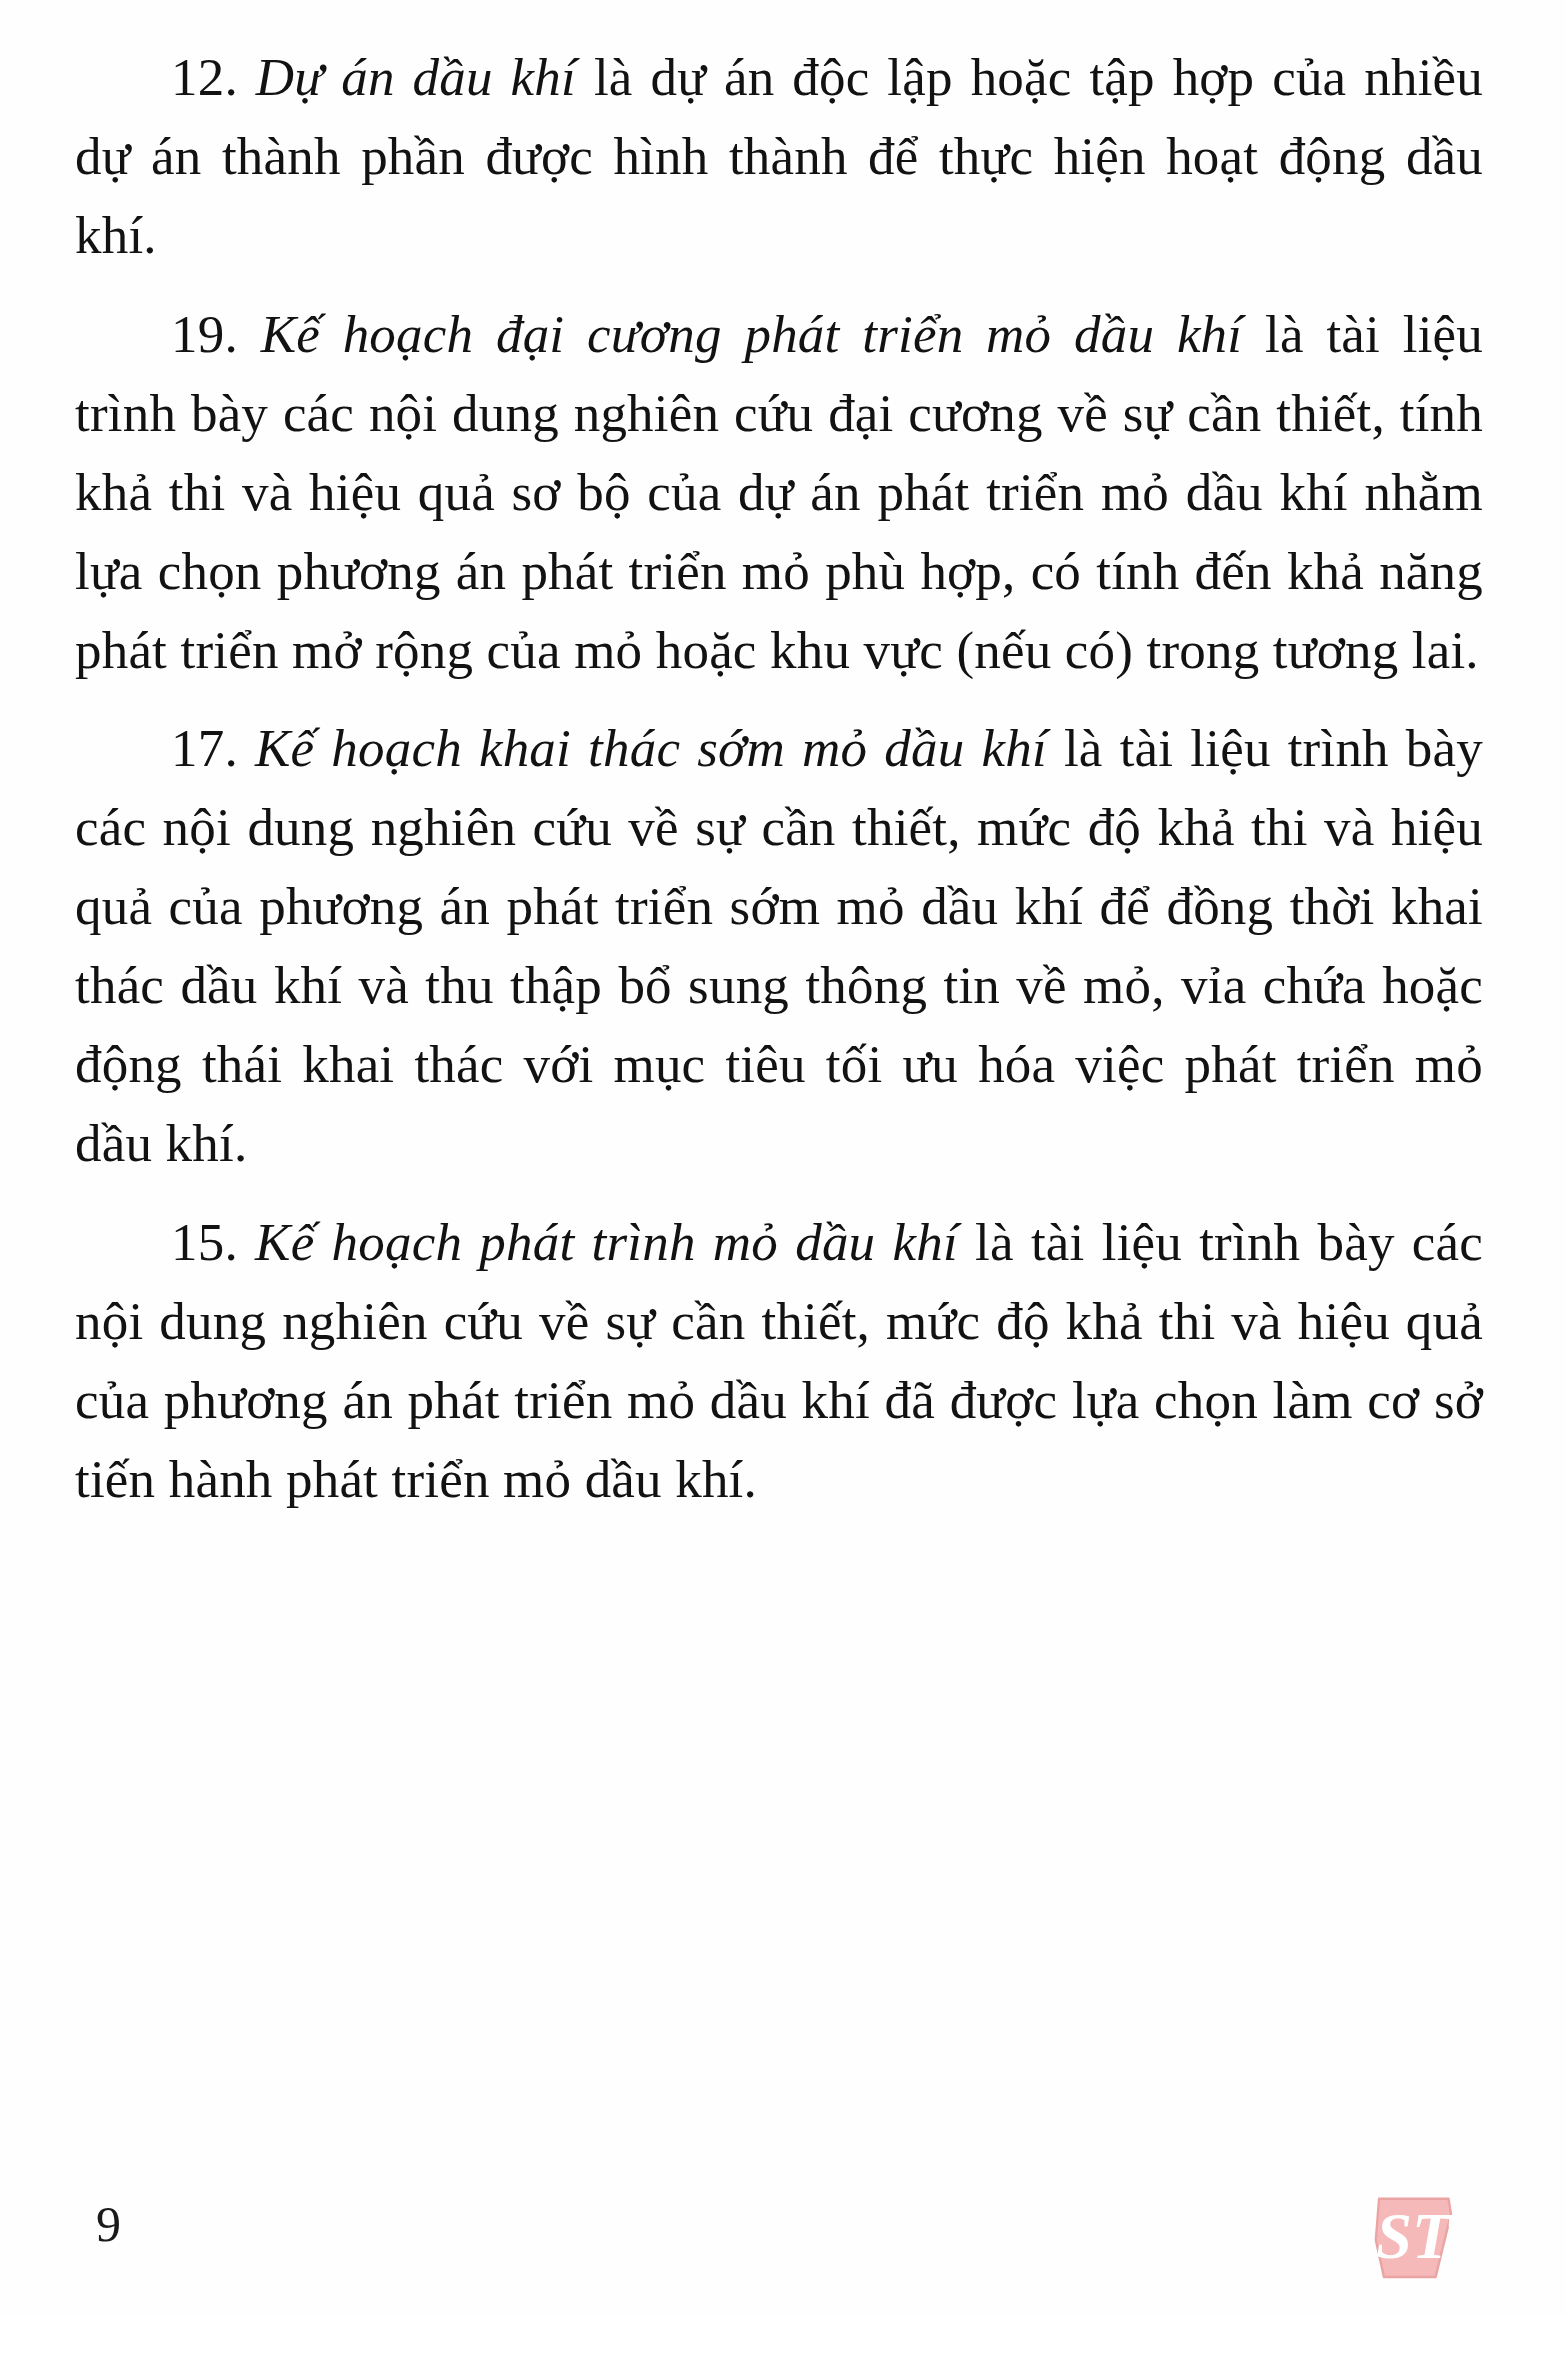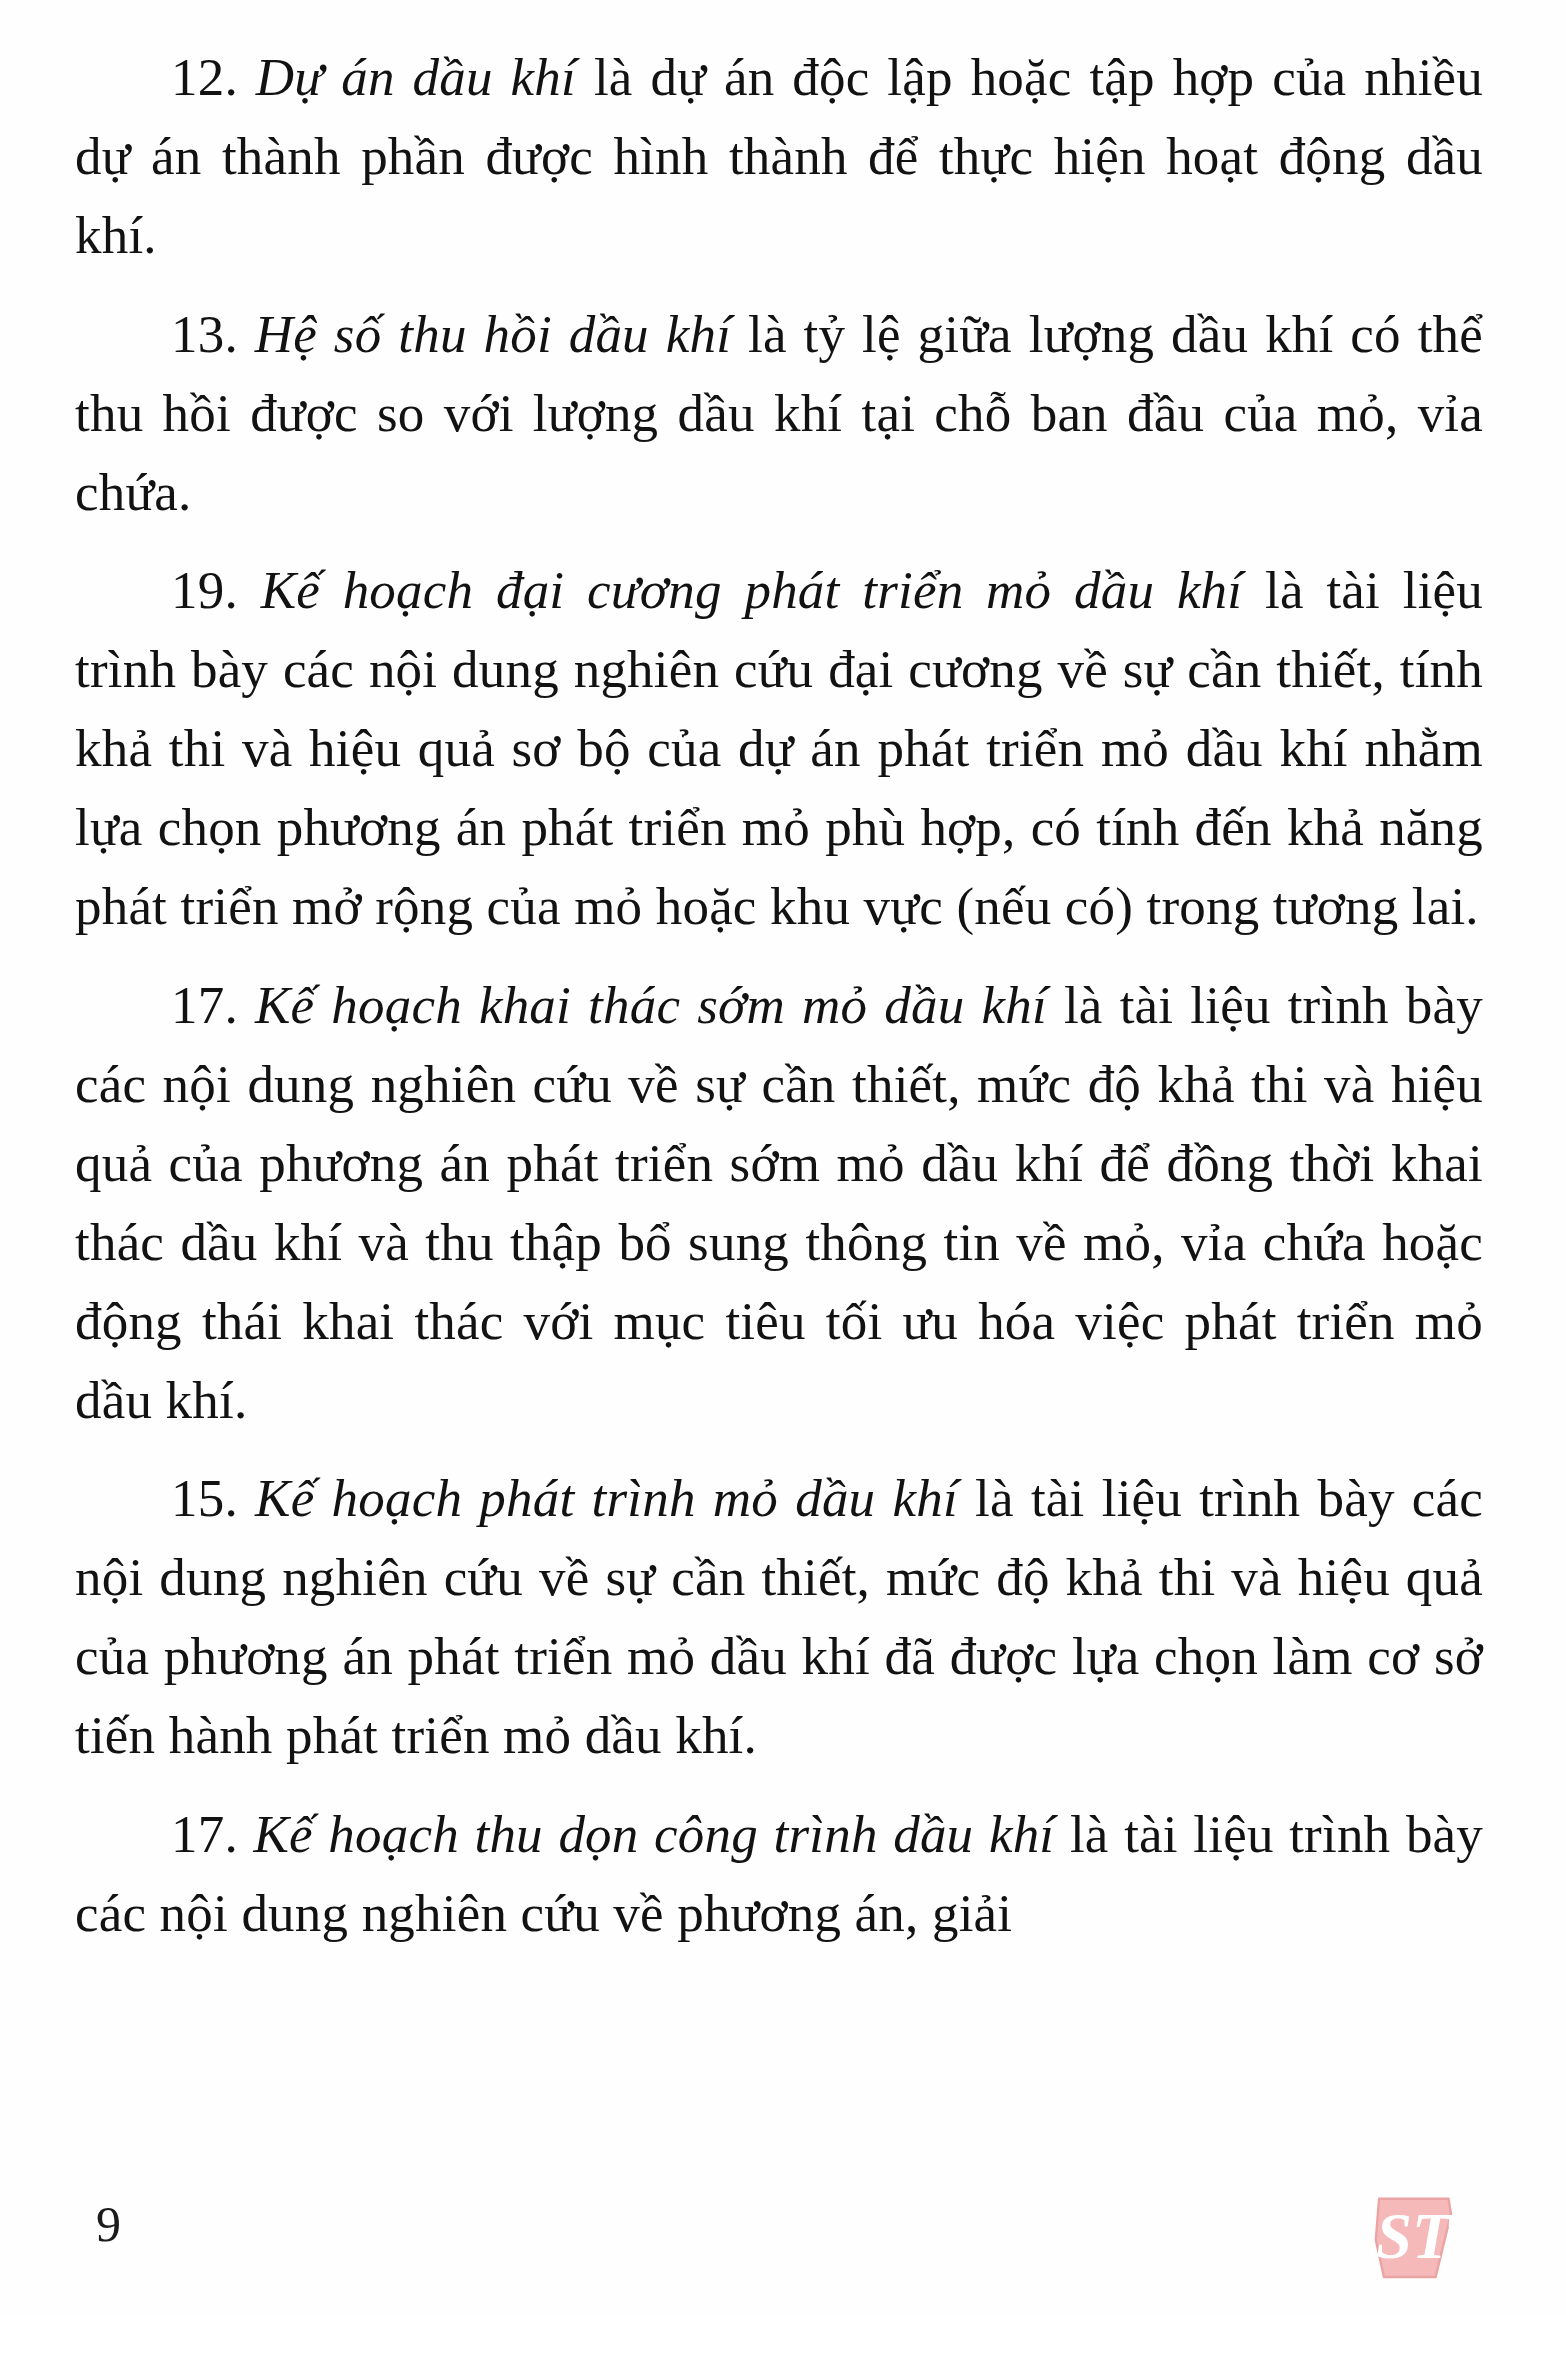--- a/index.html
+++ b/index.html
@@ -60,49 +60,39 @@
 <div class="page">
 
   <main class="text-block">
 
     <p class="para">
       <span class="num">12.</span>
       <i class="term">Dự án dầu khí</i>
       <span class="body-text">là dự án độc lập hoặc tập hợp của nhiều dự án thành phần được hình thành để thực hiện hoạt động dầu khí.</span>
     </p>
 
-    <p class="para">
-      <span class="num">13.</span>
-      <i class="term">Hệ số thu hồi dầu khí</i>
-      <span class="body-text">là tỷ lệ giữa lượng dầu khí có thể thu hồi được so với lượng dầu khí tại chỗ ban đầu của mỏ, vỉa chứa.</span>
-    </p>
 
     <p class="para">
       <span class="num">19.</span>
       <i class="term">Kế hoạch đại cương phát triển mỏ dầu khí</i>
       <span class="body-text">là tài liệu trình bày các nội dung nghiên cứu đại cương về sự cần thiết, tính khả thi và hiệu quả sơ bộ của dự án phát triển mỏ dầu khí nhằm lựa chọn phương án phát triển mỏ phù hợp, có tính đến khả năng phát triển mở rộng của mỏ hoặc khu vực (nếu có) trong tương lai.</span>
     </p>
 
     <p class="para">
       <span class="num">17.</span>
       <i class="term">Kế hoạch khai thác sớm mỏ dầu khí</i>
       <span class="body-text">là tài liệu trình bày các nội dung nghiên cứu về sự cần thiết, mức độ khả thi và hiệu quả của phương án phát triển sớm mỏ dầu khí để đồng thời khai thác dầu khí và thu thập bổ sung thông tin về mỏ, vỉa chứa hoặc động thái khai thác với mục tiêu tối ưu hóa việc phát triển mỏ dầu khí.</span>
     </p>
 
     <p class="para">
       <span class="num">15.</span>
       <i class="term">Kế hoạch phát trình mỏ dầu khí</i>
       <span class="body-text">là tài liệu trình bày các nội dung nghiên cứu về sự cần thiết, mức độ khả thi và hiệu quả của phương án phát triển mỏ dầu khí đã được lựa chọn làm cơ sở tiến hành phát triển mỏ dầu khí.</span>
     </p>
 
-    <p class="para">
-      <span class="num">17.</span>
-      <i class="term">Kế hoạch thu dọn công trình dầu khí</i>
-      <span class="body-text">là tài liệu trình bày các nội dung nghiên cứu về phương án, giải</span>
-    </p>
 
   </main>
 
   <div class="pagenum">9</div>
 
   <svg class="logo" viewBox="0 0 104 110" xmlns="http://www.w3.org/2000/svg" aria-hidden="true">
     <path d="M10 7 L96 7 L99 26 L80 104 L16 104 L6 58 Z" fill="#f5b9b9" stroke="#eba4a4" stroke-width="3" stroke-linejoin="round"></path>
     <text x="53" y="81" font-size="80" text-anchor="middle" fill="#ffffff">ST</text>
   </svg>
 

